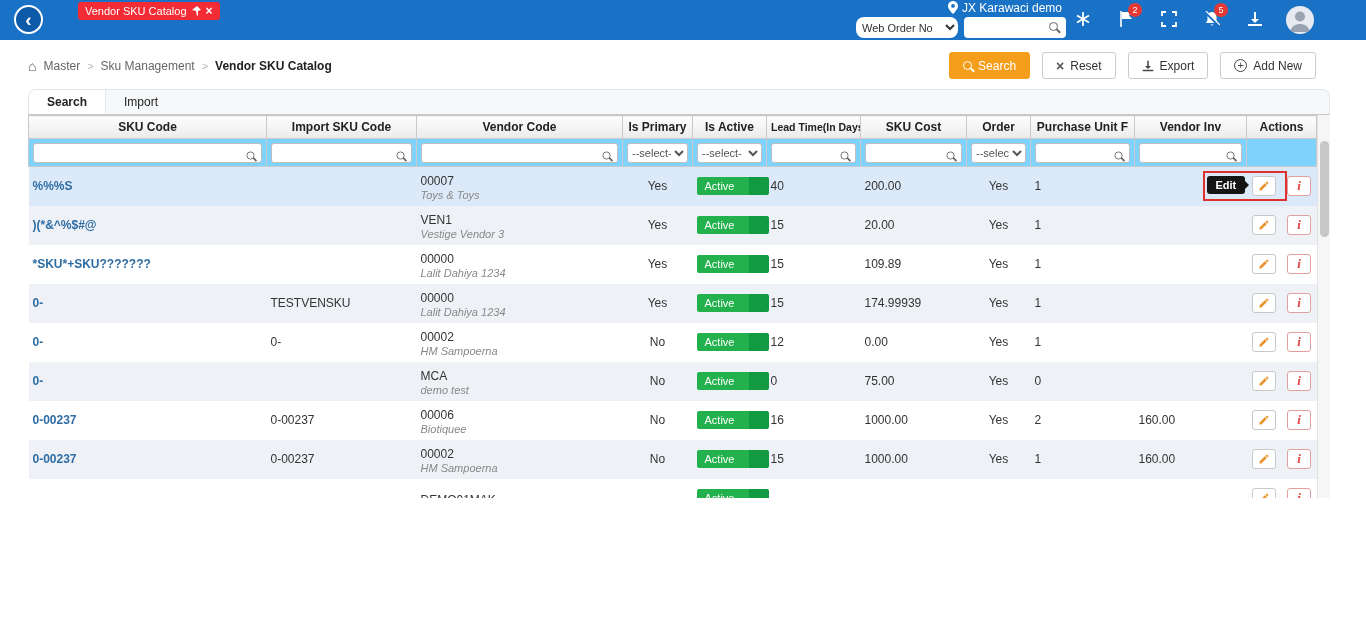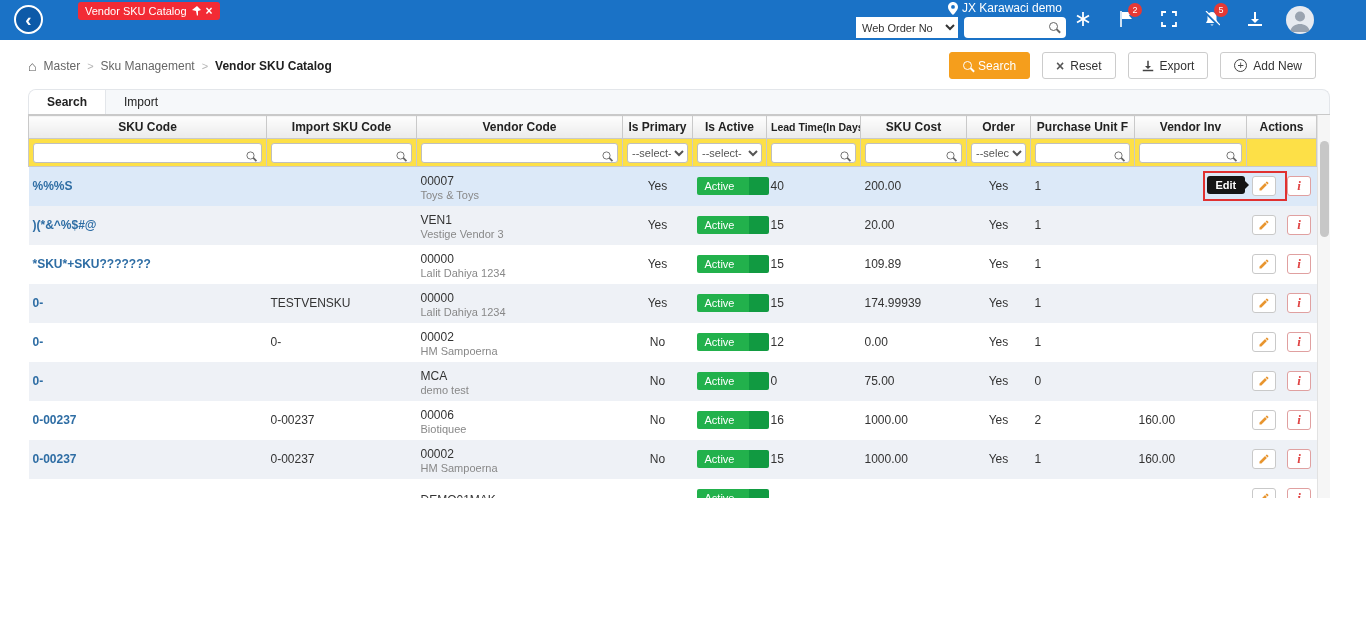--- a/index.html
+++ b/index.html
@@ -10,23 +10,23 @@
   .topbar { position:relative; height:40px; background:#1a72c6; }
   .back-btn { position:absolute; left:14px; top:5px; width:29px; height:29px;
     border-radius:50%; background:#0d5aa8; border:2px solid #fff; color:#fff;
     display:flex; align-items:center; justify-content:center; font-size:19px;
     font-weight:bold; line-height:1; cursor:pointer; }
   .red-tab { position:absolute; left:78px; top:2px; height:18px; background:#f22b35;
     border-radius:3px; color:#fff; font-size:11px; display:flex; align-items:center;
     gap:5px; padding:0 7px; cursor:pointer; }
   .red-tab .tab-x { font-size:12px; font-weight:bold; cursor:pointer; }
   .loc { position:absolute; left:948px; top:1px; color:#fff; font-size:12px;
-    display:flex; align-items:flex-end; gap:4px; }
+    display:flex; align-items:flex-start; gap:4px; }
   .order-row { position:absolute; left:856px; top:17px; display:flex; gap:6px; }
-  .order-row select { width:102px; height:21px; border:none; border-radius:0;
+  .order-row select { width:102px; height:21px; border:none; border-radius:8px;
     font-size:11px; color:#333; background:#fff; padding:0 2px; }
   .order-search { position:relative; }
   .order-search input { width:102px; height:21px; border:none; border-radius:4px;
     font-size:11px; padding:0 20px 0 6px; }
   .topbar-icons { position:absolute; left:1074px; top:10px; display:flex; gap:25px;
     align-items:center; }
   .tb-icon { position:relative; width:18px; height:18px; display:flex;
     align-items:center; justify-content:center; cursor:pointer; }
   .tb-badge { position:absolute; top:-7px; right:-7px; min-width:14px; height:14px;
     background:#e53935; color:#fff; border-radius:50%; font-size:9px;
@@ -66,33 +66,33 @@
   .tab.active { background:#fff; font-weight:bold; border-right:1px solid #e3e6ea; }
 
   
   .table-wrap { margin:0 36px 0 28px; position:relative; height:384px;
     overflow:hidden; border-top:1px solid #c9c9c9; }
   table { border-collapse:collapse; table-layout:fixed; width:1288px; font-size:12px; }
   thead th { background:linear-gradient(#fdfdfd,#ebebeb); border:1px solid #c9c9c9;
     font-size:12px; font-weight:bold; color:#222; height:23px; padding:4px 4px;
     white-space:nowrap; overflow:hidden; }
   thead th.small { font-size:10.5px; }
-  .frow td { border:1px solid #c9c9c9; background:#fde047; padding:3px 4px; height:28px; }
+  .frow td { border:1px solid #c9c9c9; background:#7dd3fc; padding:3px 4px; height:28px; }
   .fwrap { position:relative; }
   .fwrap input { width:100%; height:20px; border:1px solid #bfbfbf; border-radius:3px;
     padding:0 18px 0 5px; font-size:11px; }
   .fwrap .mag { position:absolute; right:7px; top:5px; transform:scale(.9); }
   .frow select { width:100%; height:20px; font-size:11px; color:#555;
     border:1px solid #bfbfbf; border-radius:3px; background:#fff; }
   tbody td { height:39px; padding:0 4px; color:#333; vertical-align:middle; }
   tbody tr.shade td { background:#eef1f6; }
   tbody tr.hl td { background:#dce9f8; }
   .c-sku a { color:#2e6da4; font-weight:bold; text-decoration:none; font-size:12px; }
   .vcode { font-size:12px; color:#333; line-height:14px; padding-top:4px; }
-  .vname { font-size:11px; color:#888; line-height:14px; }
+  .vname { font-size:11px; color:#888; font-style:italic; line-height:14px; }
   .c-primary { text-align:center; }
   .c-return { text-align:center; }
   .num-r { text-align:left; padding-right:8px; }
   .num-r.pu { padding-right:10px; }
   .num-r.vi { padding-right:24px; }
   .badge { display:inline-block; width:72px; border-radius:2px; color:#fff;
     font-size:11px; padding:3px 0 3px 8px; cursor:pointer;
     background:linear-gradient(to right,#22b14c 72%,#119a41 72%); }
   .c-actions { position:relative; text-align:center; }
   .act-btn { display:inline-flex; align-items:center; justify-content:center;

